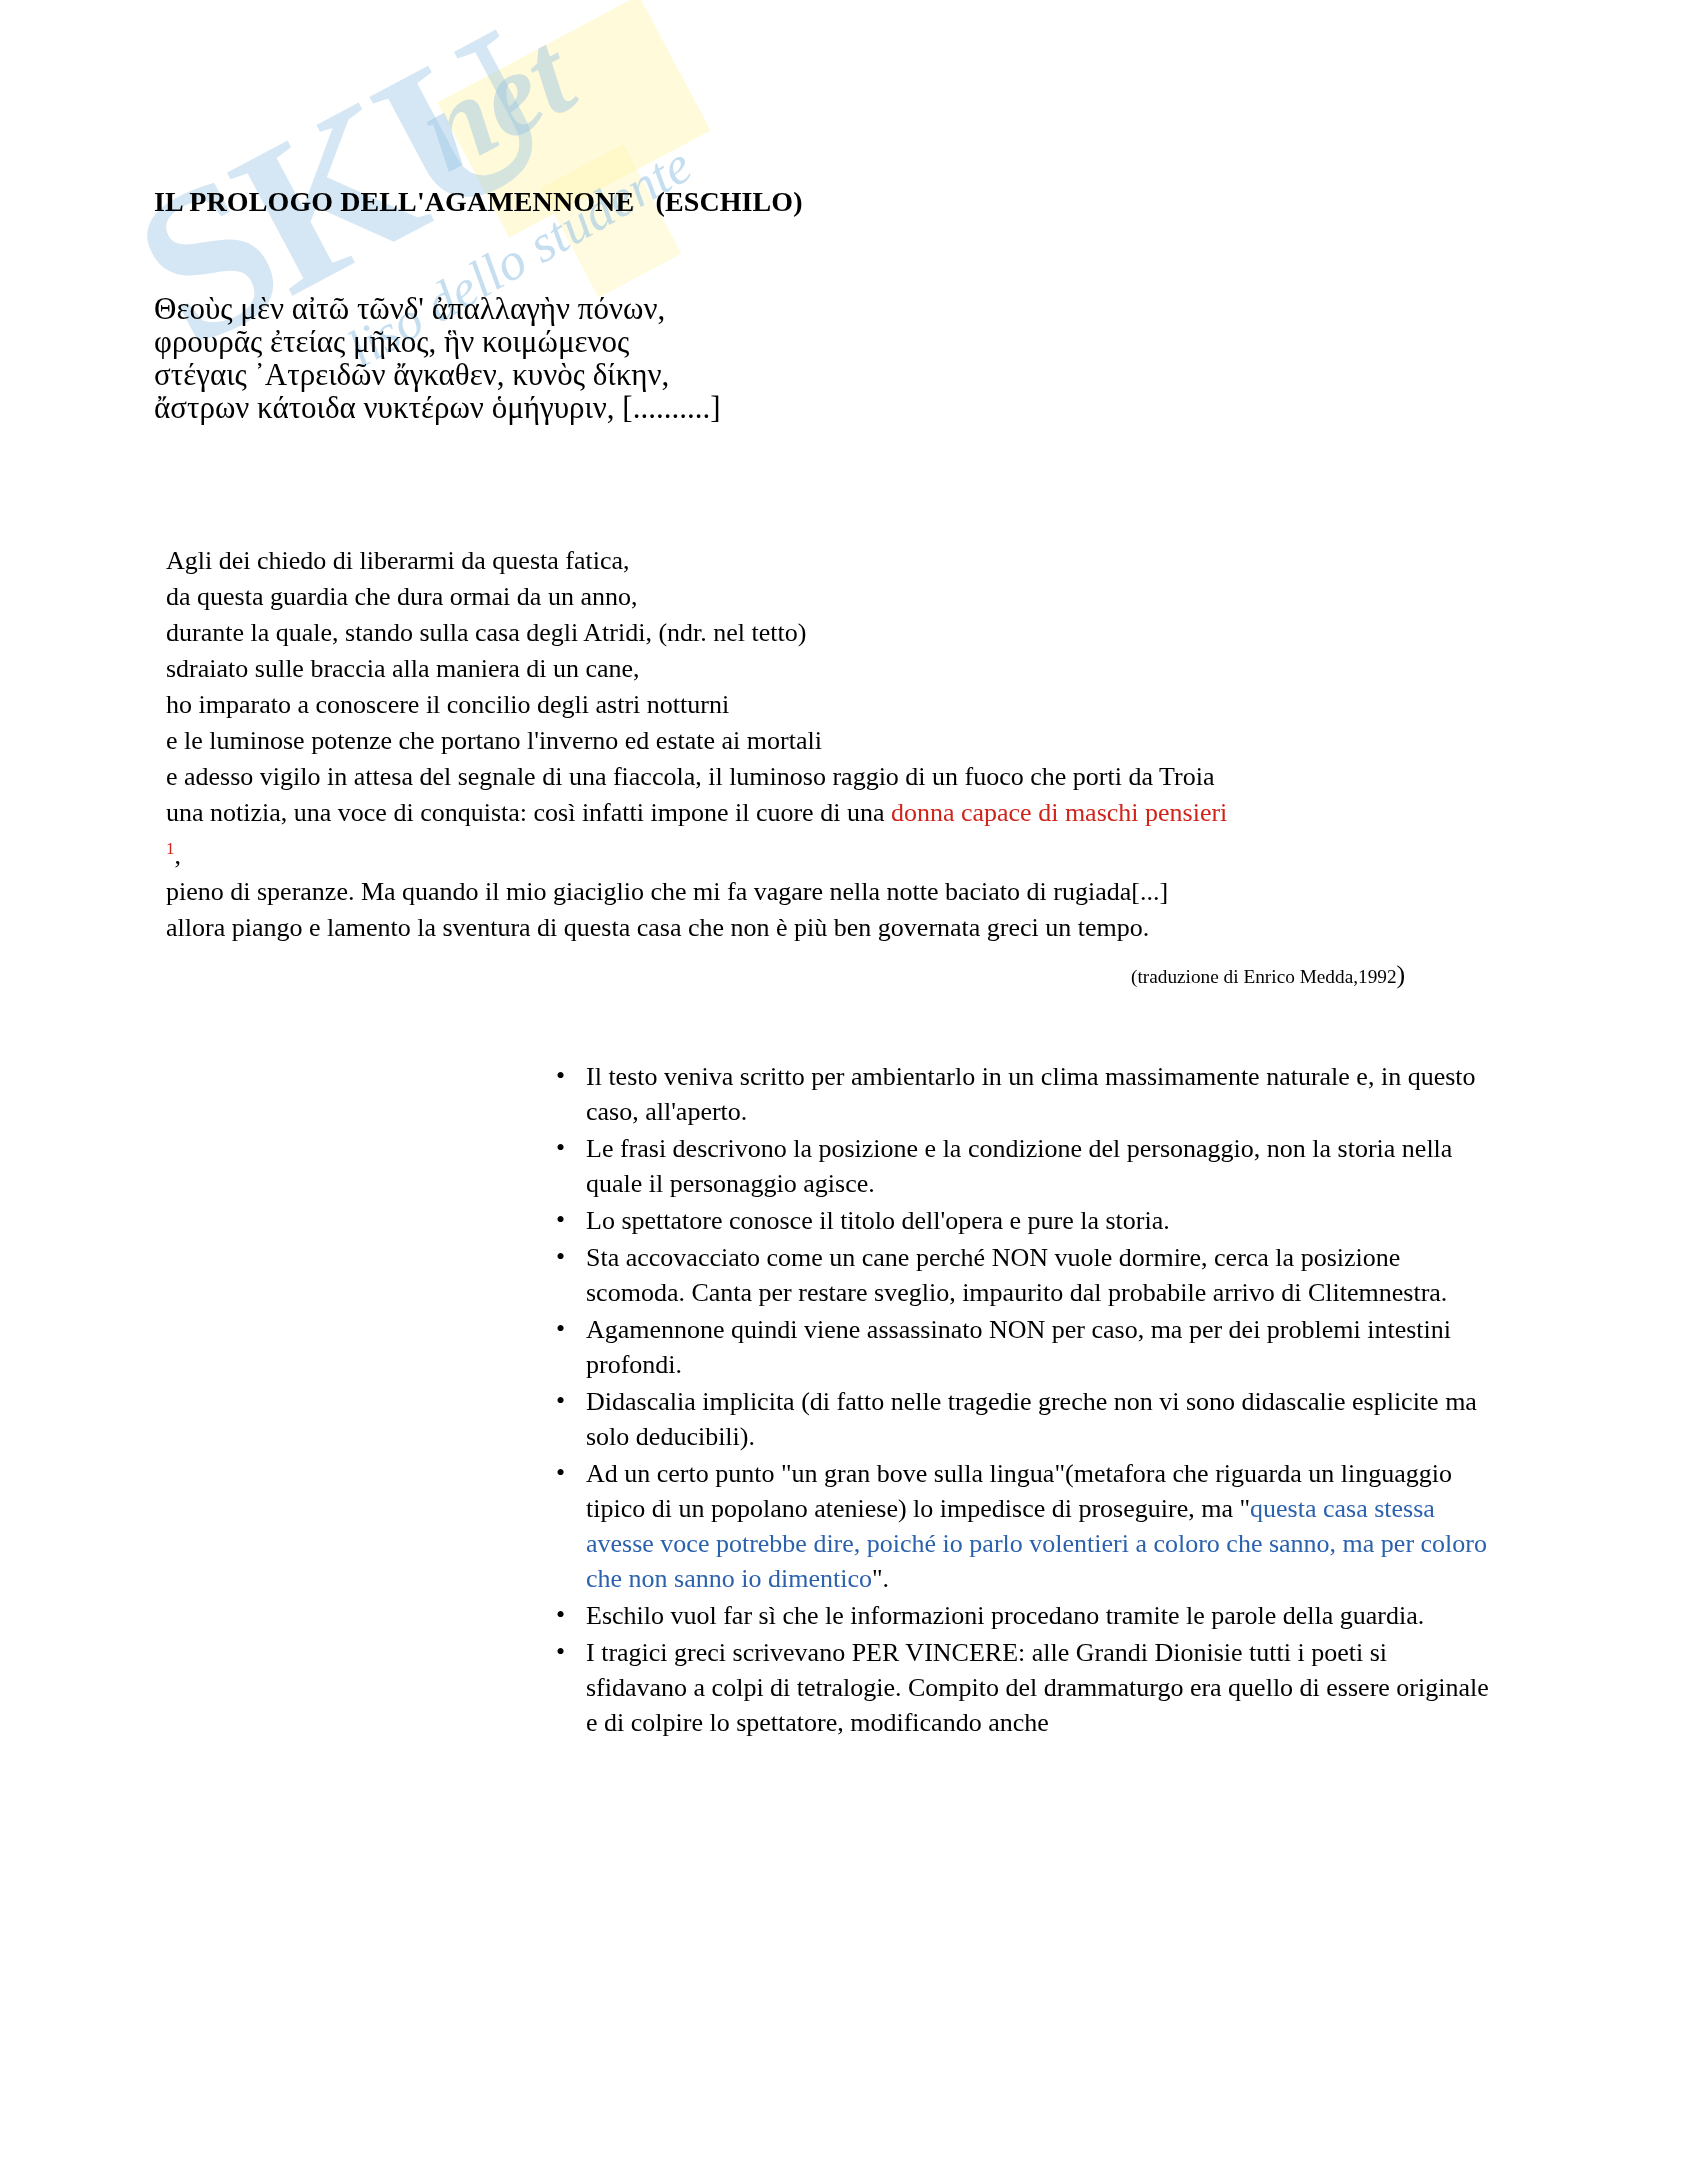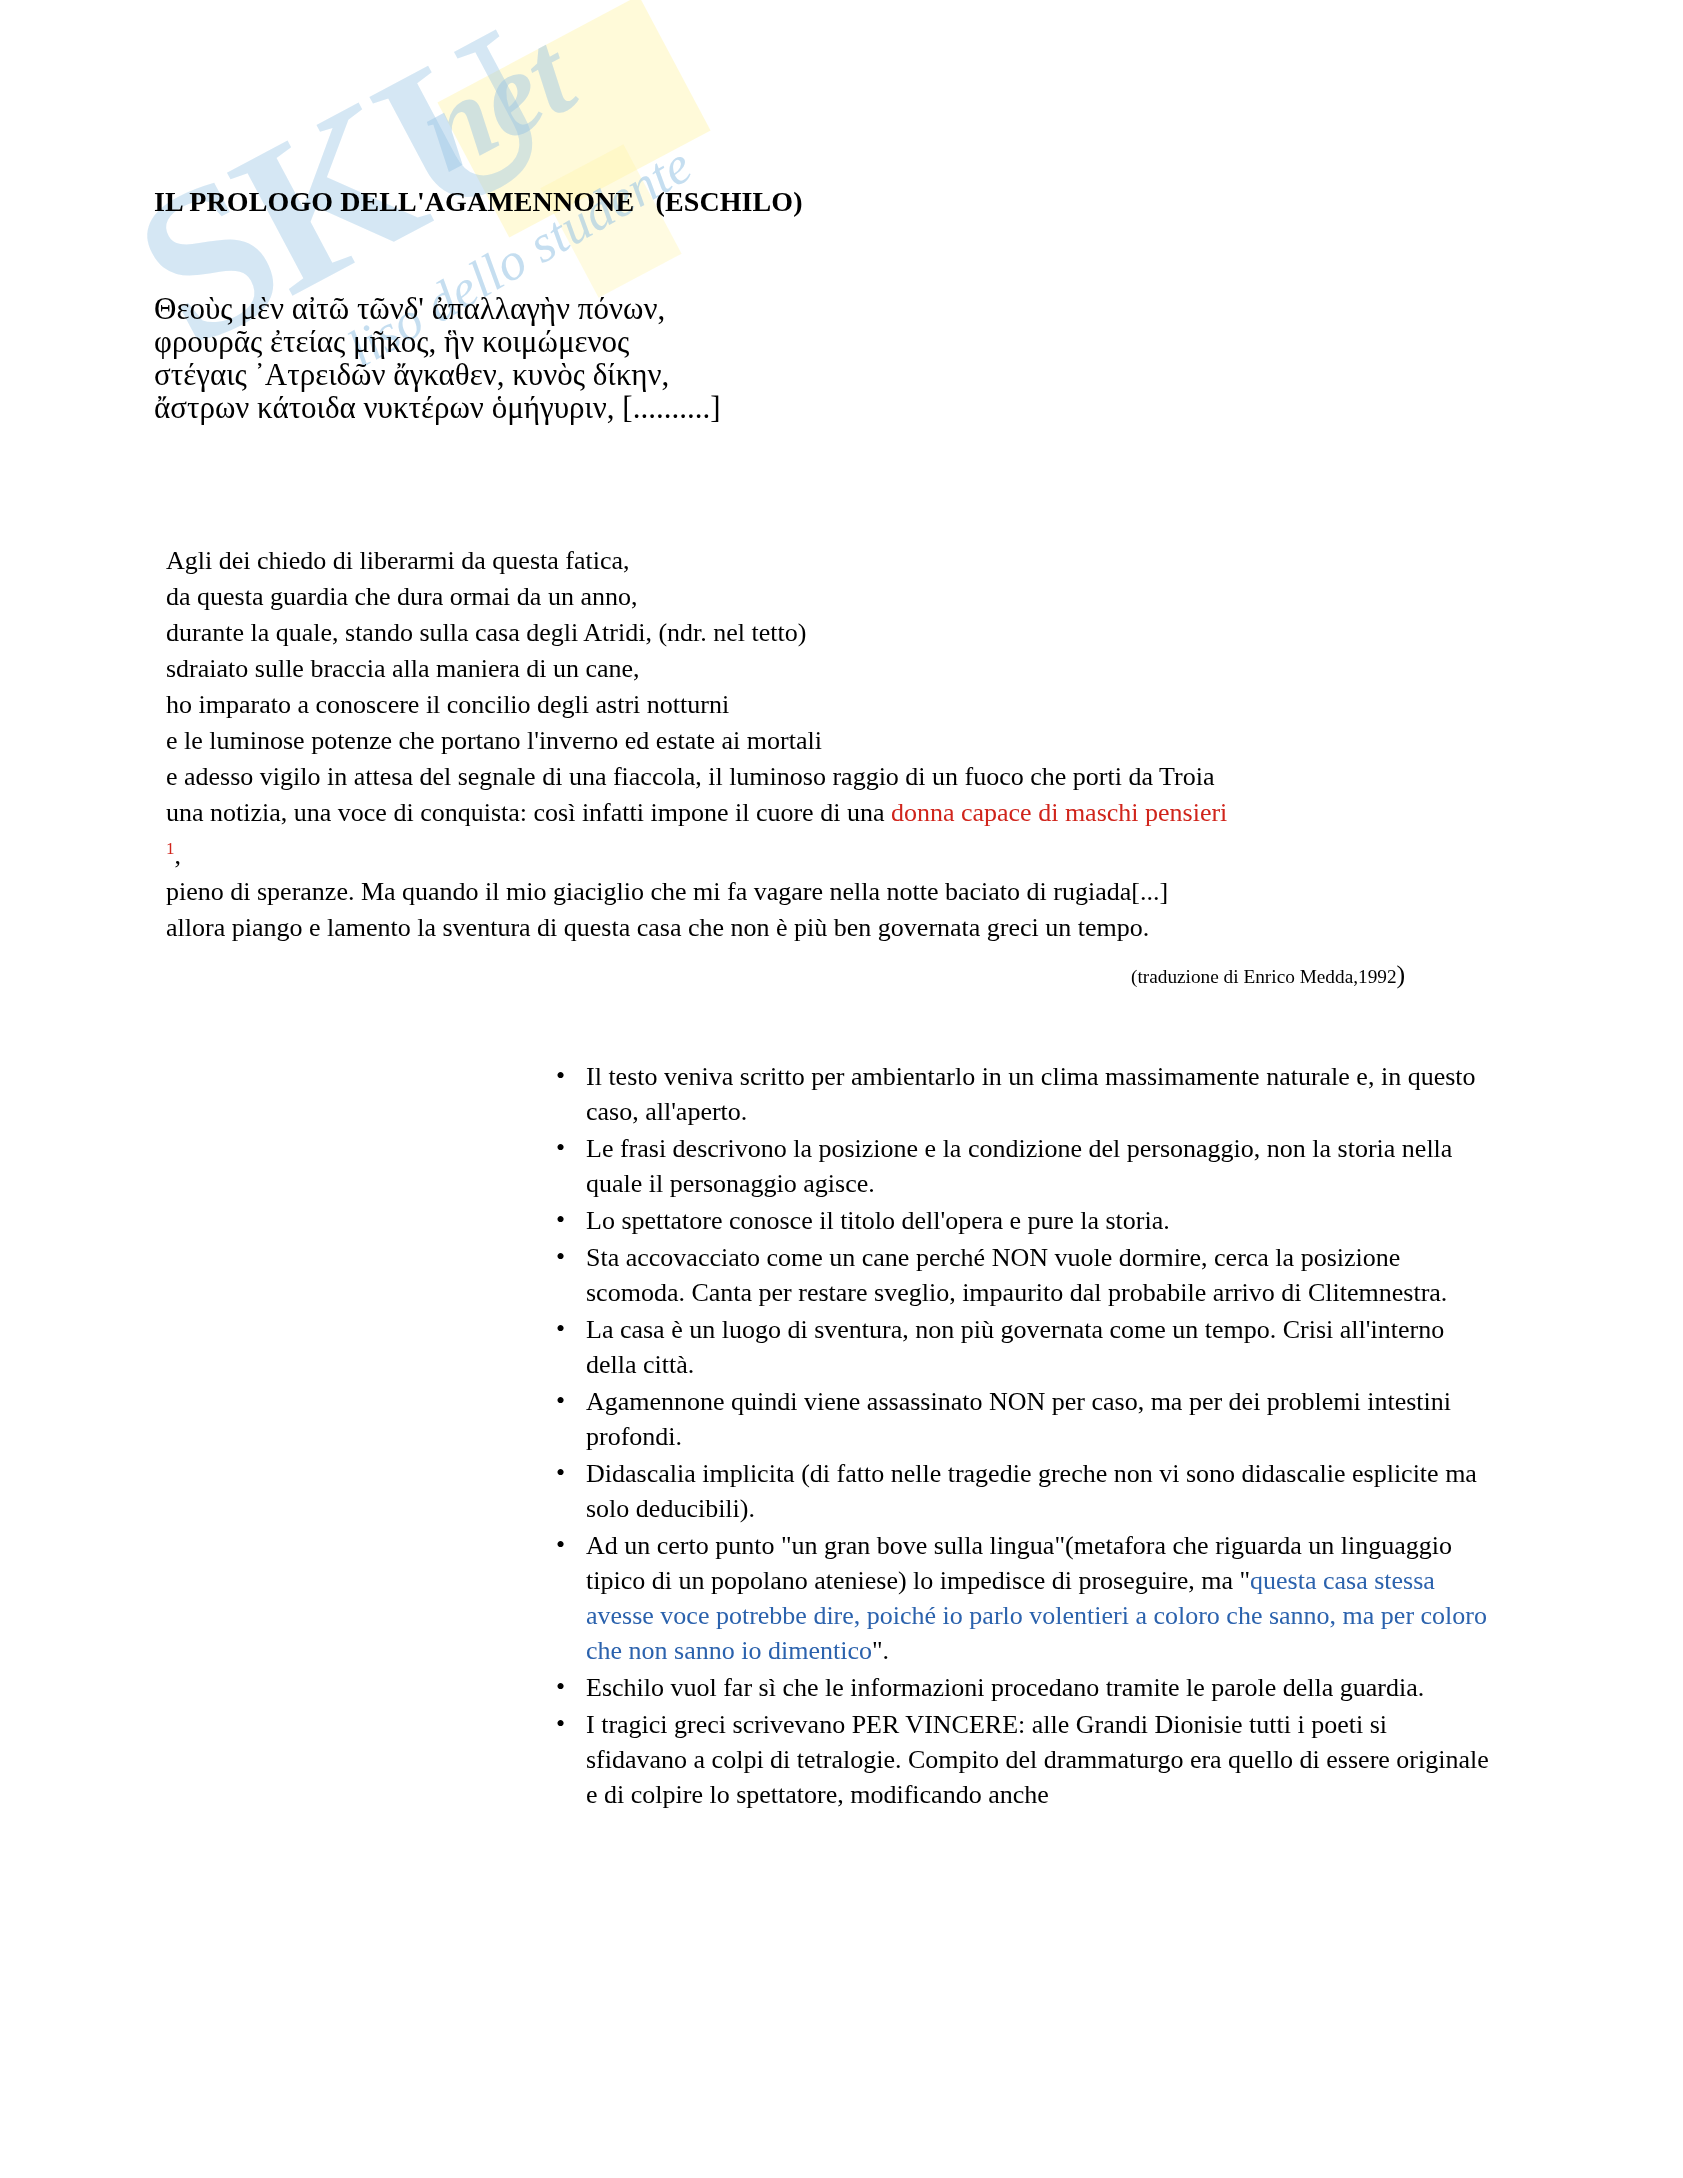--- a/index.html
+++ b/index.html
@@ -214,21 +214,20 @@
     </div>
 
     <div class="translator"><span>(traduzione di Enrico Medda,1992</span><span class="big">)</span></div>
 
     <div class="bullets">
       <ul>
         <li><span>Il testo veniva scritto per ambientarlo in un clima massimamente naturale e, in questo caso, all'aperto.</span></li>
         <li><span>Le frasi descrivono la posizione e la condizione del personaggio, non la storia nella quale il personaggio agisce.</span></li>
         <li><span>Lo spettatore conosce il titolo dell'opera e pure la storia.</span></li>
         <li><span>Sta accovacciato come un cane perché NON vuole dormire, cerca la posizione scomoda. Canta per restare sveglio, impaurito dal probabile arrivo di Clitemnestra.</span></li>
-        <li><span>La casa è un luogo di sventura, non più governata come un tempo. Crisi all'interno della città.</span></li>
         <li><span>Agamennone quindi viene assassinato NON per caso, ma per dei problemi intestini profondi.</span></li>
         <li><span>Didascalia implicita (di fatto nelle tragedie greche non vi sono didascalie esplicite ma solo deducibili).</span></li>
         <li><span>Ad un certo punto "un gran bove sulla lingua"(metafora che riguarda un linguaggio tipico di un popolano ateniese) lo impedisce di proseguire, ma "</span><span class="blue">questa casa stessa avesse voce potrebbe dire, poiché io parlo volentieri a coloro che sanno, ma per coloro che non sanno io dimentico</span><span>".</span></li>
         <li><span>Eschilo vuol far sì che le informazioni procedano tramite le parole della guardia.</span></li>
         <li><span>I tragici greci scrivevano PER VINCERE: alle Grandi Dionisie tutti i poeti si sfidavano a colpi di tetralogie. Compito del drammaturgo era quello di essere originale e di colpire lo spettatore, modificando anche</span></li>
       </ul>
     </div>
 
   </div>
 </div>

